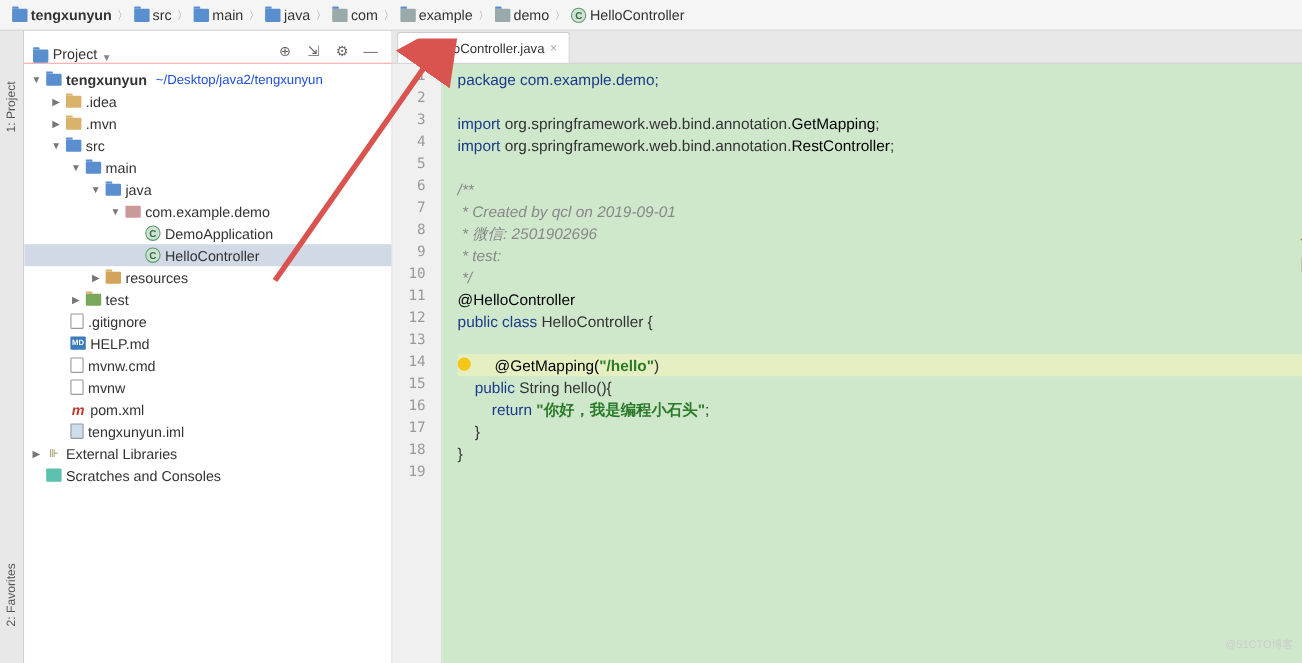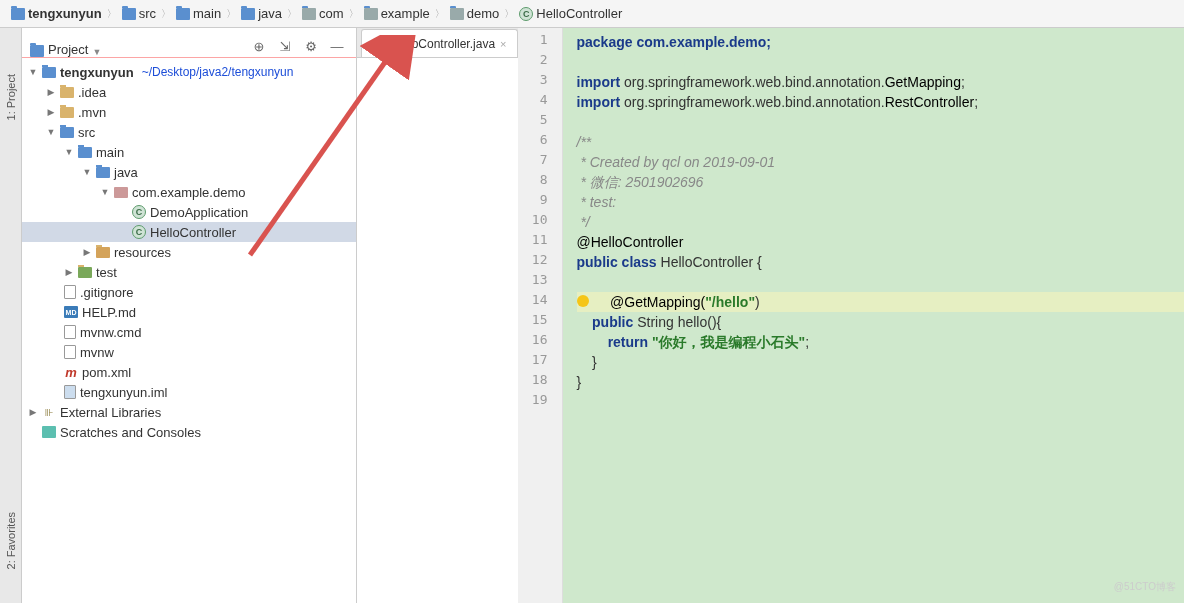--- a/index.html
+++ b/index.html
@@ -30,31 +30,31 @@
 .fld::before { content:""; position:absolute; top:-2px; left:0; width:6px; height:2px; background:#d9b36c; }
 .fld.blue { background:#5a8fcf; } .fld.blue::before { background:#5a8fcf; }
 .pkg-ico { width:14px; height:11px; background:#c99; border-radius:1px; }
 .file-ico { width:12px; height:14px; background:#fff; border:1px solid #999; border-radius:1px; }
 .md-ico { width:14px; height:12px; background:#3a7bb8; color:#fff; font-size:7px; font-weight:bold; display:inline-flex; align-items:center; justify-content:center; border-radius:1px; }
 .m-ico { width:14px; height:14px; color:#c0392b; font-weight:bold; font-style:italic; display:inline-flex; align-items:center; justify-content:center; }
 .lib-ico { color:#8a7a3a; }
 .scratch-ico { width:14px; height:12px; background:#5cbfb0; border-radius:1px; }
 .path-hint { color:#1d4ed8; font-size:12px; margin-left:4px; }
 
-.editor-wrap { flex:1; display:flex; flex-direction:row; background:#fff; }
+.editor-wrap { flex:1; display:flex; flex-direction:column; background:#fff; }
 .tabbar { height:30px; display:flex; align-items:flex-end; border-bottom:1px solid #ccc; background:#e8e8e8; }
 .tab { display:flex; align-items:center; gap:5px; height:28px; padding:0 10px; background:#fff; border:1px solid #ccc; border-bottom:none; border-radius:3px 3px 0 0; margin-left:4px; font-size:12px; }
 .tab .close { color:#aaa; font-size:11px; cursor:pointer; }
 .editor { flex:1; display:flex; position:relative; }
 .gutter { width:45px; background:#f0f0f0; border-right:1px solid #ddd; padding-top:4px; }
 .gutter .ln { height:20px; text-align:right; padding-right:14px; color:#999; font-family:Menlo,Consolas,monospace; font-size:13px; position:relative; }
 .code { flex:1; background:#cfe8cc; padding:4px 0 4px 14px; font-family:Menlo,Consolas,monospace; font-size:14px; line-height:20px; position:relative; }
 .code .cl { height:20px; white-space:pre; }
 .code .current { background:#e6efc2; }
-.kw { color:#1a3a8a; font-weight:bold;text-align:right; }
+.kw { color:#1a3a8a; font-weight:normal;text-align:right; }
 .ann { color:#000000; }
 .str { color:#2a7a2a; font-weight:bold; }
 .cmt { color:#888; font-style:italic; }
 .bulb { display:inline-block; width:12px; height:12px; background:#f5c518; border-radius:50%; margin-right:6px; }
 .annotation-box { position:absolute; top:150px; left:780px; width:360px; color:#d9534f; font-size:15px; line-height:22px; }
 .watermark { position:absolute; right:8px; bottom:6px; color:#ccc; font-size:10px; }
 
 .arrow-overlay { position:absolute; pointer-events:none; z-index:50; }
 </style>
 </head>

